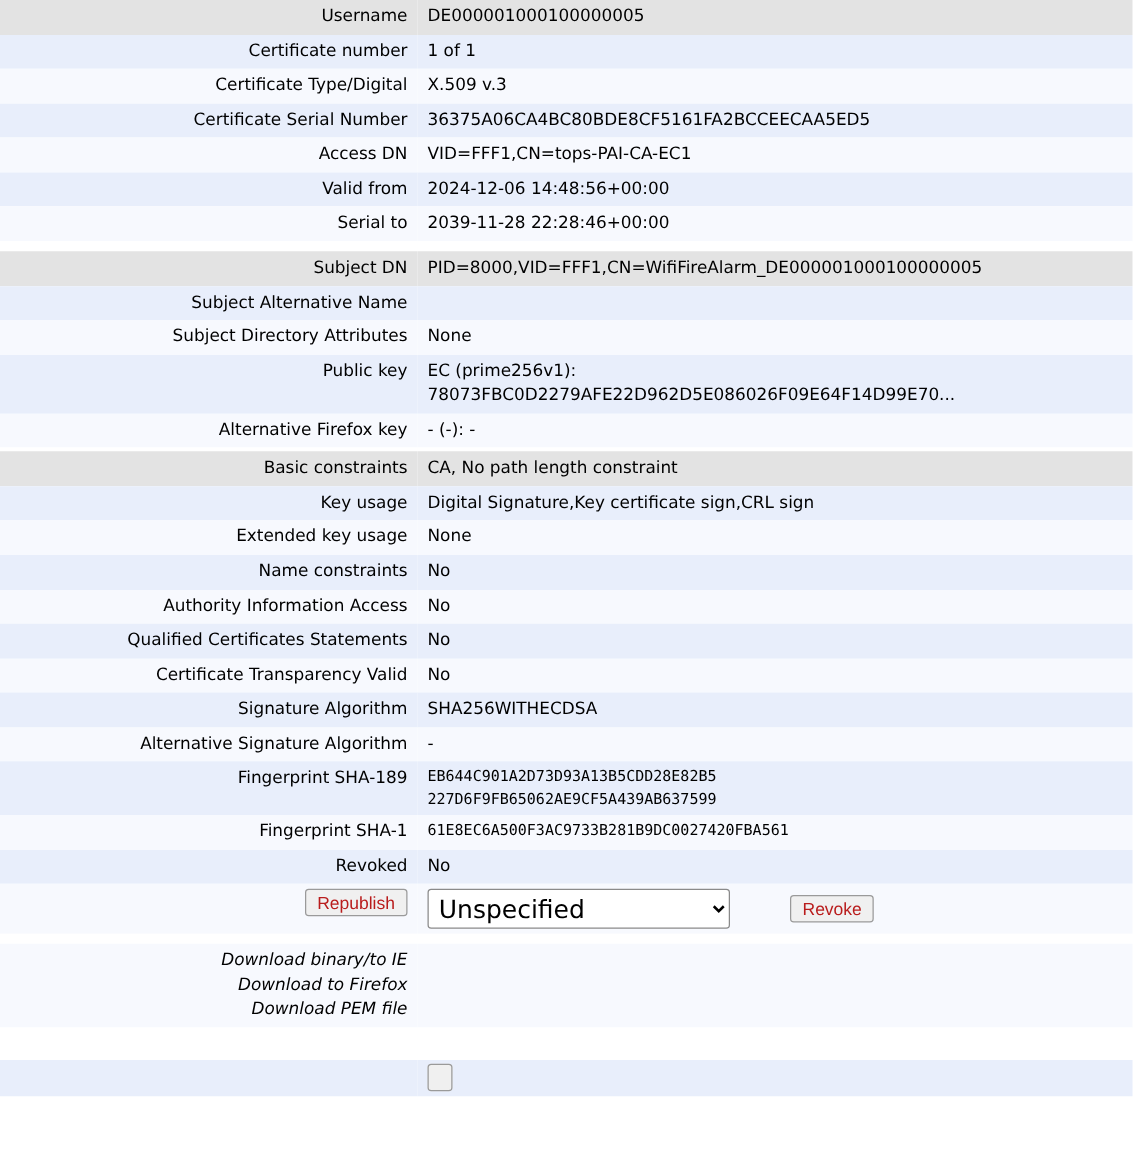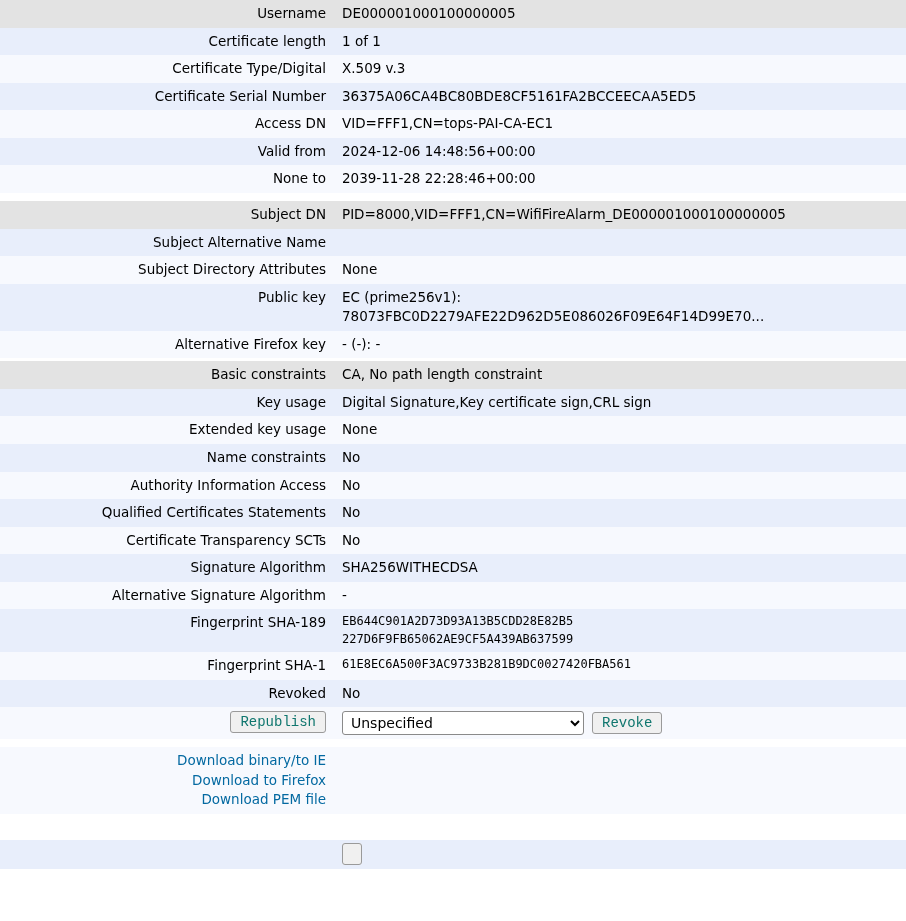--- a/index.html
+++ b/index.html
@@ -73,52 +73,54 @@
   }
   .pk-line {
     display: block;
   }
   .btnrow td {
     background: #f7f9fe;
     padding-top: 5px;
     padding-bottom: 5px;
   }
   button.btn {
-    font-family: Liberation Mono, monospace;
+    font-family: Liberation Sans, sans-serif;
     font-size: 14px;
     padding: 2px 9px;
     background: #f0f0f0;
     border: 1px solid #9a9a9a;
     border-radius: 3px;
-    color: #0f766e;
+    color: #b91c1c;
     cursor: pointer;
+    margin-left: 40px;
   }
   select.revoke-reason {
     font-family: "DejaVu Sans", "Liberation Sans", sans-serif;
-    font-size: 14px;
+    font-size: 20px;
     padding: 2px 4px;
     width: 242px;
     background: #ffffff;
     border: 1px solid #8a8a8a;
     border-radius: 3px;
     color: #000;
   }
   .inline-row {
     display: flex;
     align-items: center;
     gap: 8px;
   }
   .links {
     text-align: right;
     padding-right: 10px;
     line-height: 1.65;
   }
   .links a {
-    color: #0369a1;
+    color: #000000;
     text-decoration: none;
+    font-style: italic;
   }
   .bottom-strip td {
     background: #ffffff;
     height: 18px;
     padding: 0;
   }
   .final-row td {
     background: #e8eefb;
     padding-top: 5px;
     padding-bottom: 5px;
@@ -139,41 +141,41 @@
 
 
   <table class="cert">
     <tbody>
 
       <tr class="header">
         <td class="label">Username</td>
         <td class="value">DE000001000100000005</td>
       </tr>
       <tr class="odd">
-        <td class="label">Certificate length</td>
+        <td class="label">Certificate number</td>
         <td class="value">1 of 1</td>
       </tr>
       <tr class="even">
         <td class="label">Certificate Type/Digital</td>
         <td class="value">X.509 v.3</td>
       </tr>
       <tr class="odd">
         <td class="label">Certificate Serial Number</td>
         <td class="value">36375A06CA4BC80BDE8CF5161FA2BCCEECAA5ED5</td>
       </tr>
       <tr class="even">
         <td class="label">Access DN</td>
         <td class="value">VID=FFF1,CN=tops-PAI-CA-EC1</td>
       </tr>
       <tr class="odd">
         <td class="label">Valid from</td>
         <td class="value">2024-12-06 14:48:56+00:00</td>
       </tr>
       <tr class="even">
-        <td class="label">None to</td>
+        <td class="label">Serial to</td>
         <td class="value">2039-11-28 22:28:46+00:00</td>
       </tr>
 
       <tr class="spacer">
           <td colspan="2"></td>
         </tr>
 
       <tr class="header">
         <td class="label">Subject DN</td>
         <td class="value">PID=8000,VID=FFF1,CN=WifiFireAlarm_DE000001000100000005</td>
@@ -220,21 +222,21 @@
       </tr>
       <tr class="even">
         <td class="label">Authority Information Access</td>
         <td class="value">No</td>
       </tr>
       <tr class="odd">
         <td class="label">Qualified Certificates Statements</td>
         <td class="value">No</td>
       </tr>
       <tr class="even">
-        <td class="label">Certificate Transparency SCTs</td>
+        <td class="label">Certificate Transparency Valid</td>
         <td class="value">No</td>
       </tr>
       <tr class="odd">
         <td class="label">Signature Algorithm</td>
         <td class="value">SHA256WITHECDSA</td>
       </tr>
       <tr class="even">
         <td class="label">Alternative Signature Algorithm</td>
         <td class="value">-</td>
       </tr>

